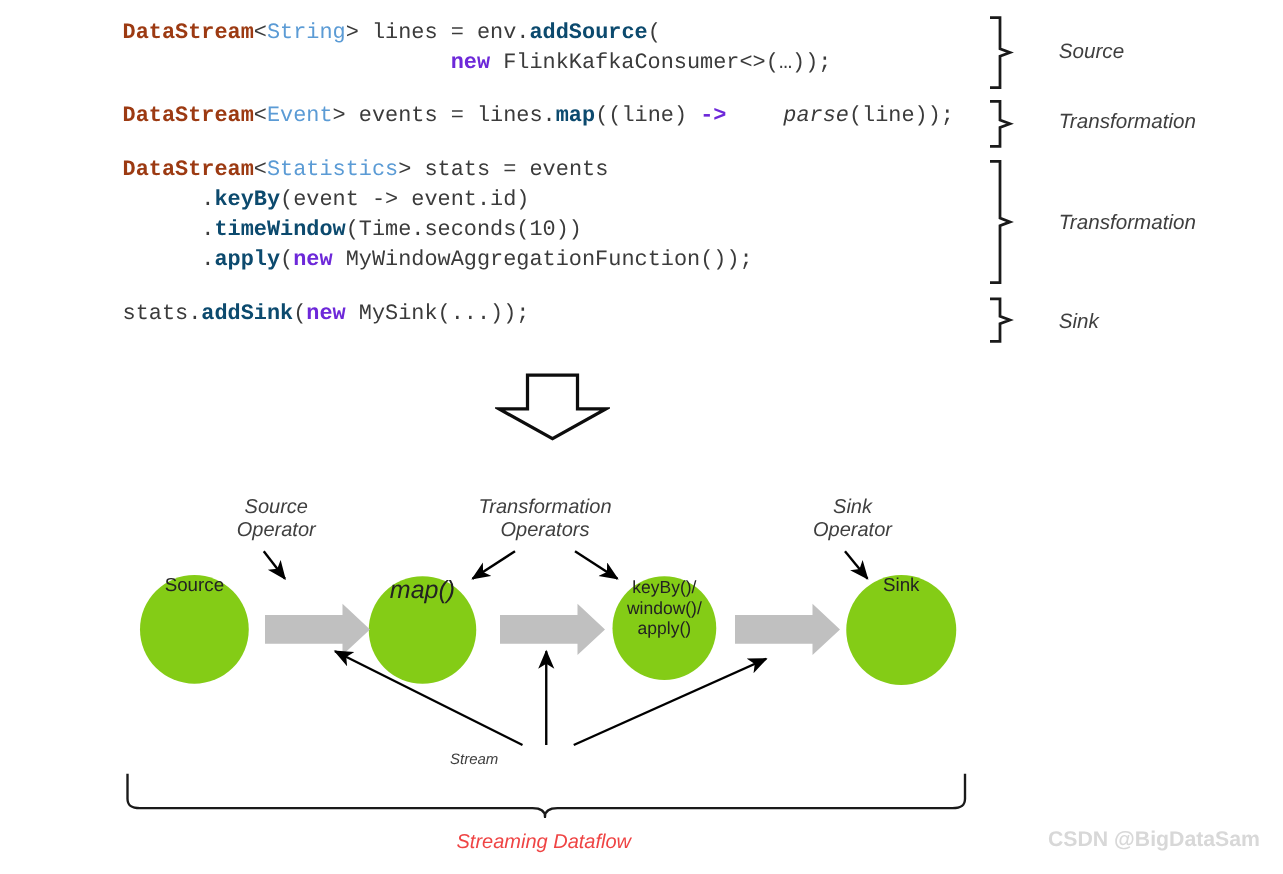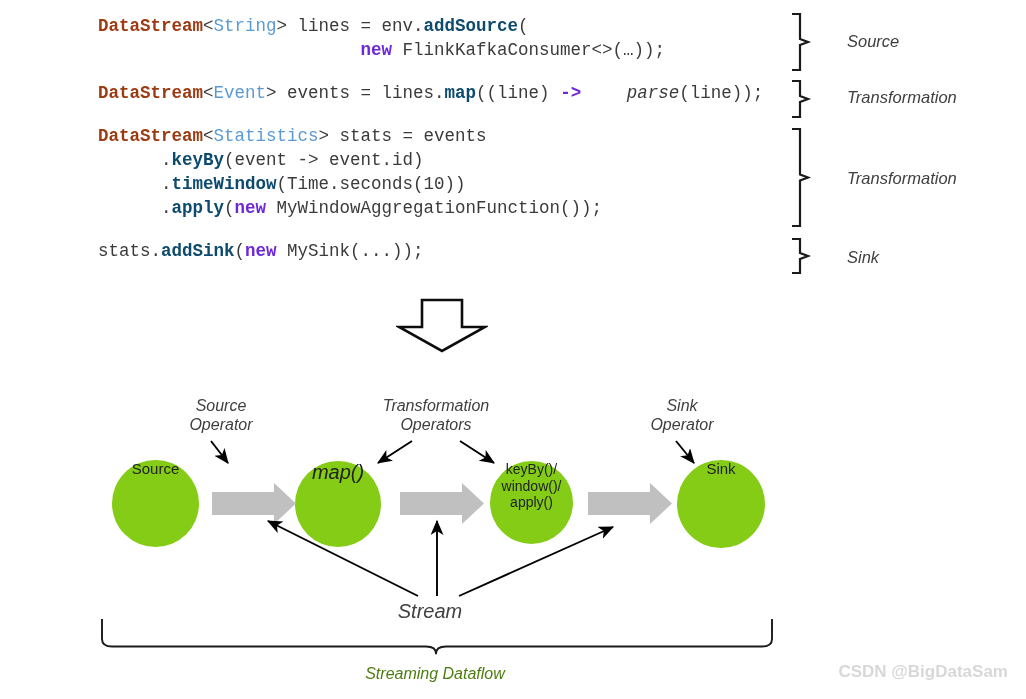--- a/index.html
+++ b/index.html
@@ -80,34 +80,34 @@
     line-height: 1.2;
     white-space: pre-line;
   }
   #label-source-op { left: 161px; top: 396px; width: 120px; }
   #label-transform-op { left: 366px; top: 396px; width: 140px; }
   #label-sink-op   { left: 622px; top: 396px; width: 120px; }
 
   #label-stream {
     position: absolute;
     left: 360px; top: 600px; width: 140px;
-    text-align: center;
-    font-family: "Liberation Sans", sans-serif;
-    font-style: italic;
-    font-size: 20px;
+    text-align: left;
+    font-family: "Liberation Sans", sans-serif;
+    font-style: italic;
+    font-size: 12px;
     color: #3f3f3f;
   }
   #label-dataflow {
     position: absolute;
     left: 335px; top: 665px; width: 200px;
     text-align: center;
     font-family: "Liberation Sans", sans-serif;
     font-style: italic;
     font-size: 16px;
-    color: #4d7c0f;
+    color: #ef4444;
   }
 
   
   #watermark {
     position: absolute;
     right: 18px;
     top: 662px;
     font-family: "Liberation Sans", sans-serif;
     font-size: 17px;
     color: #d8d8d8;

